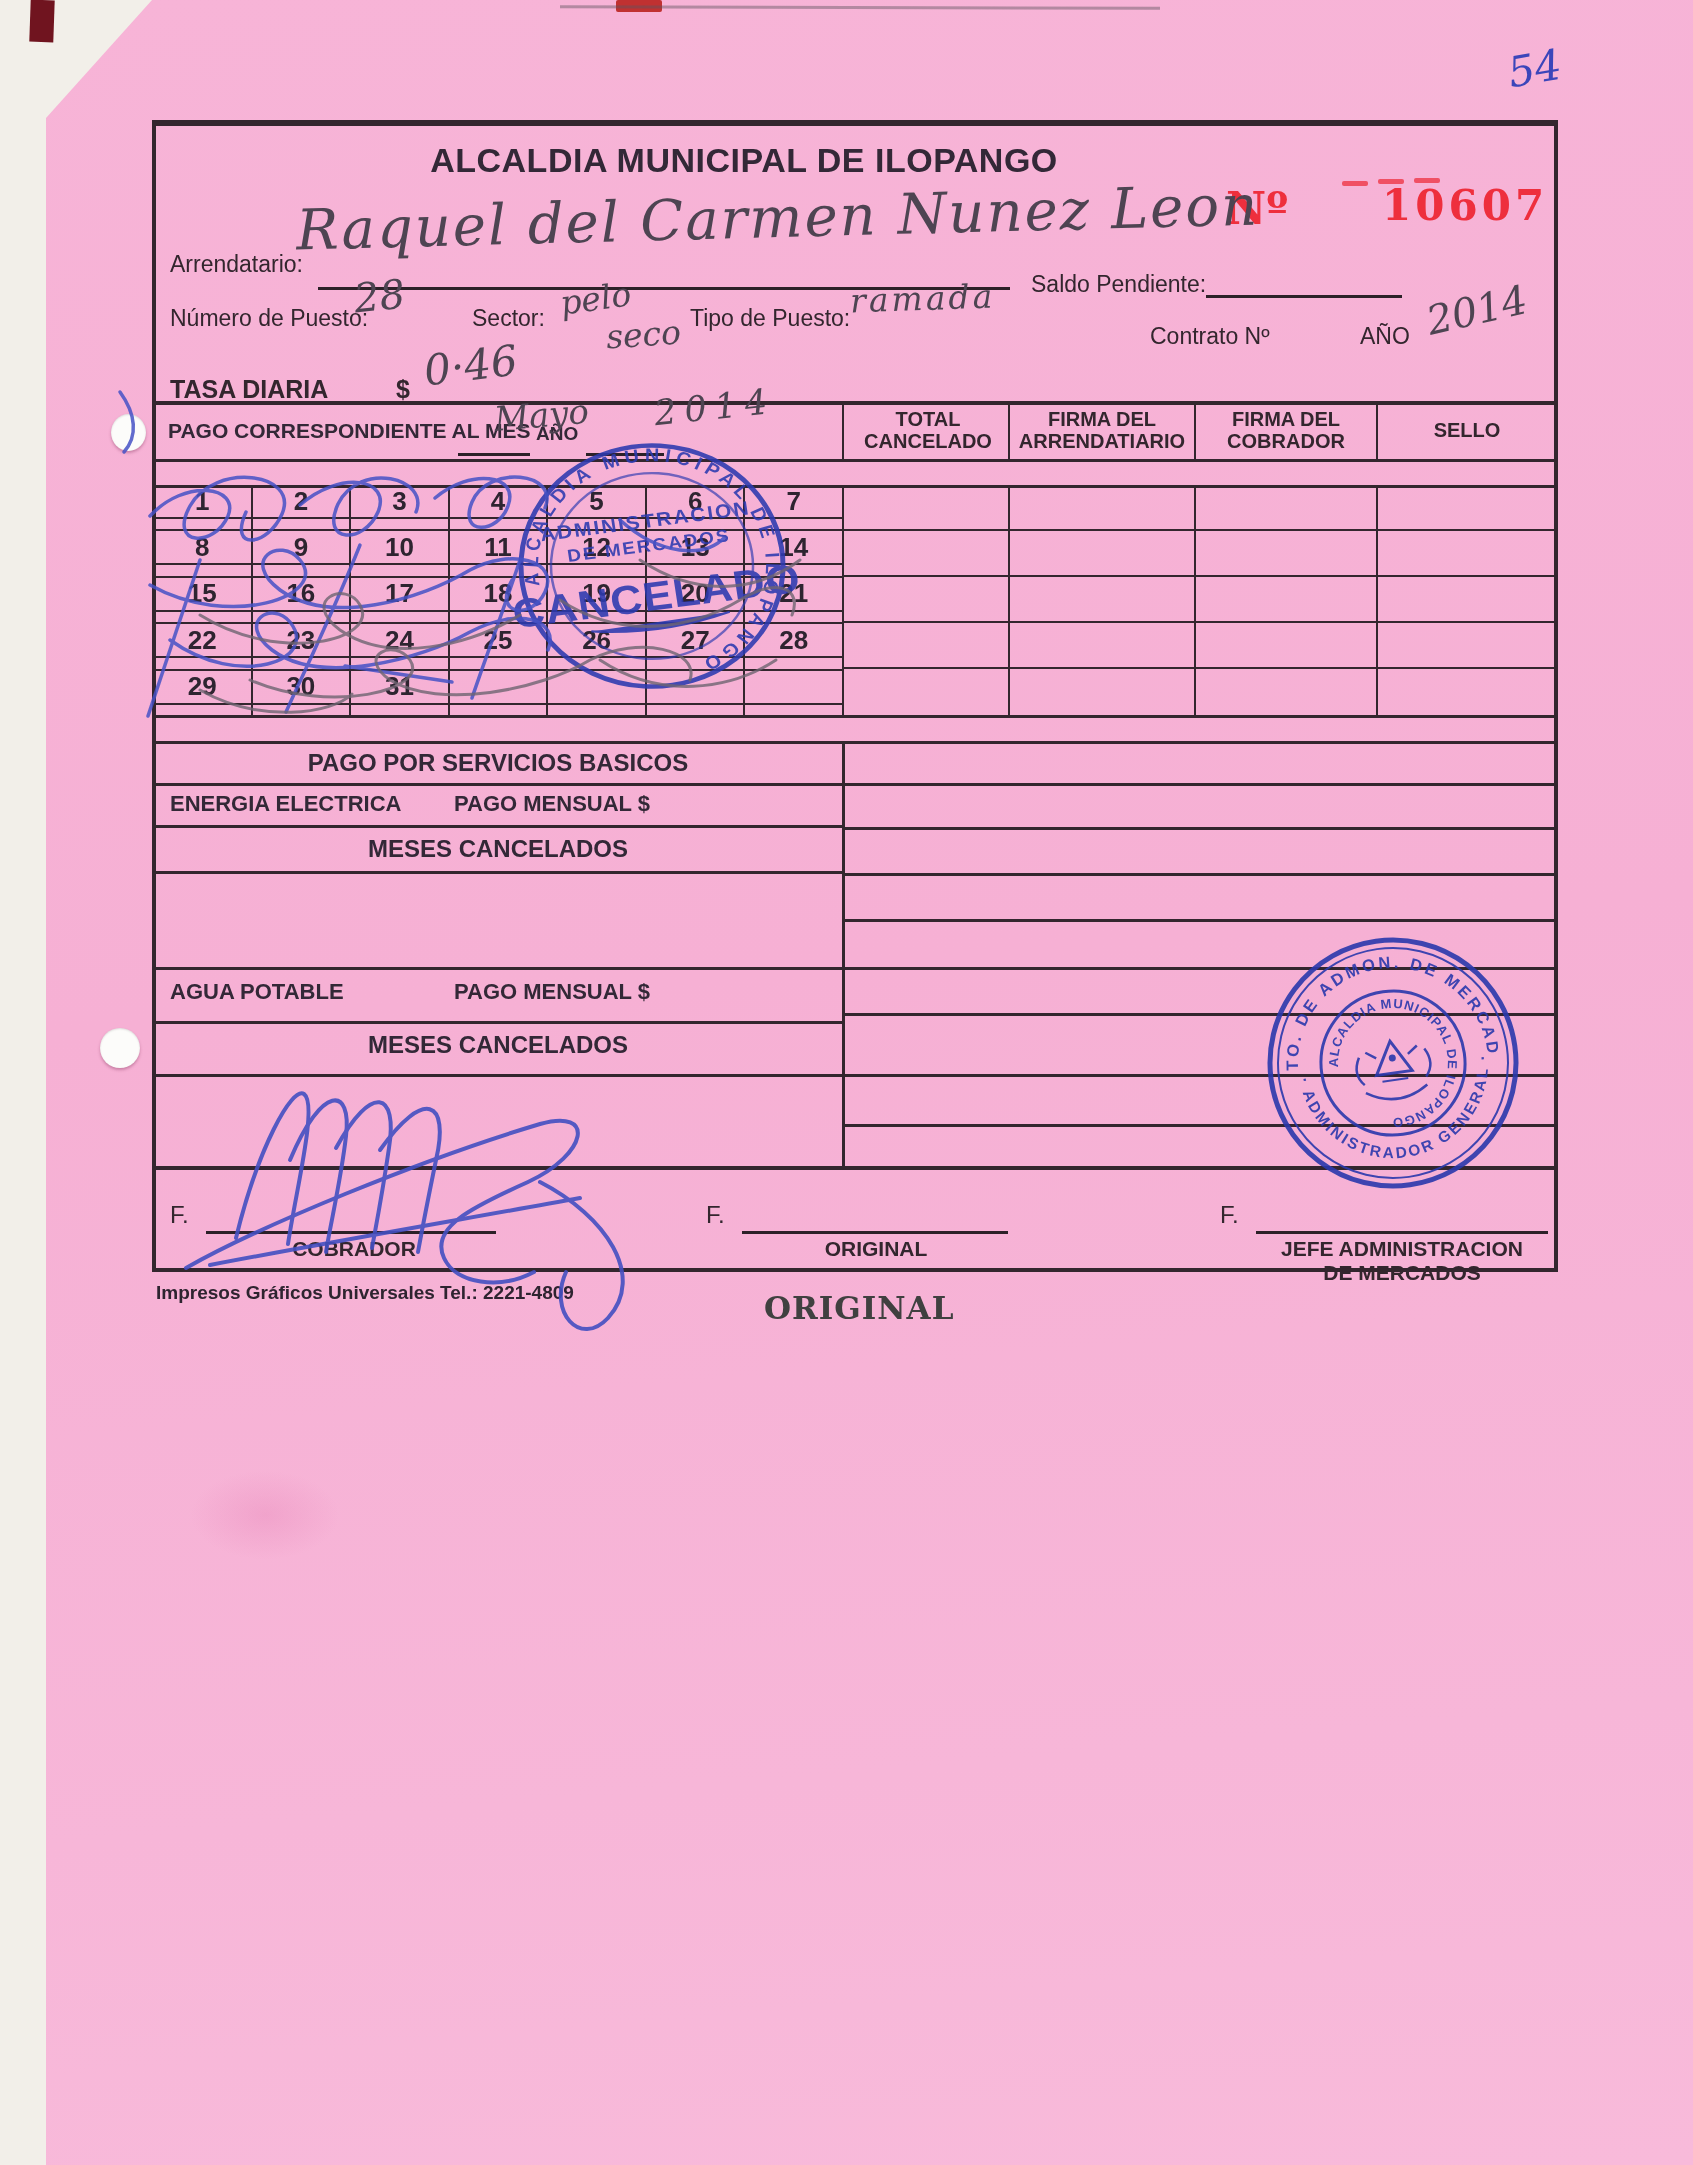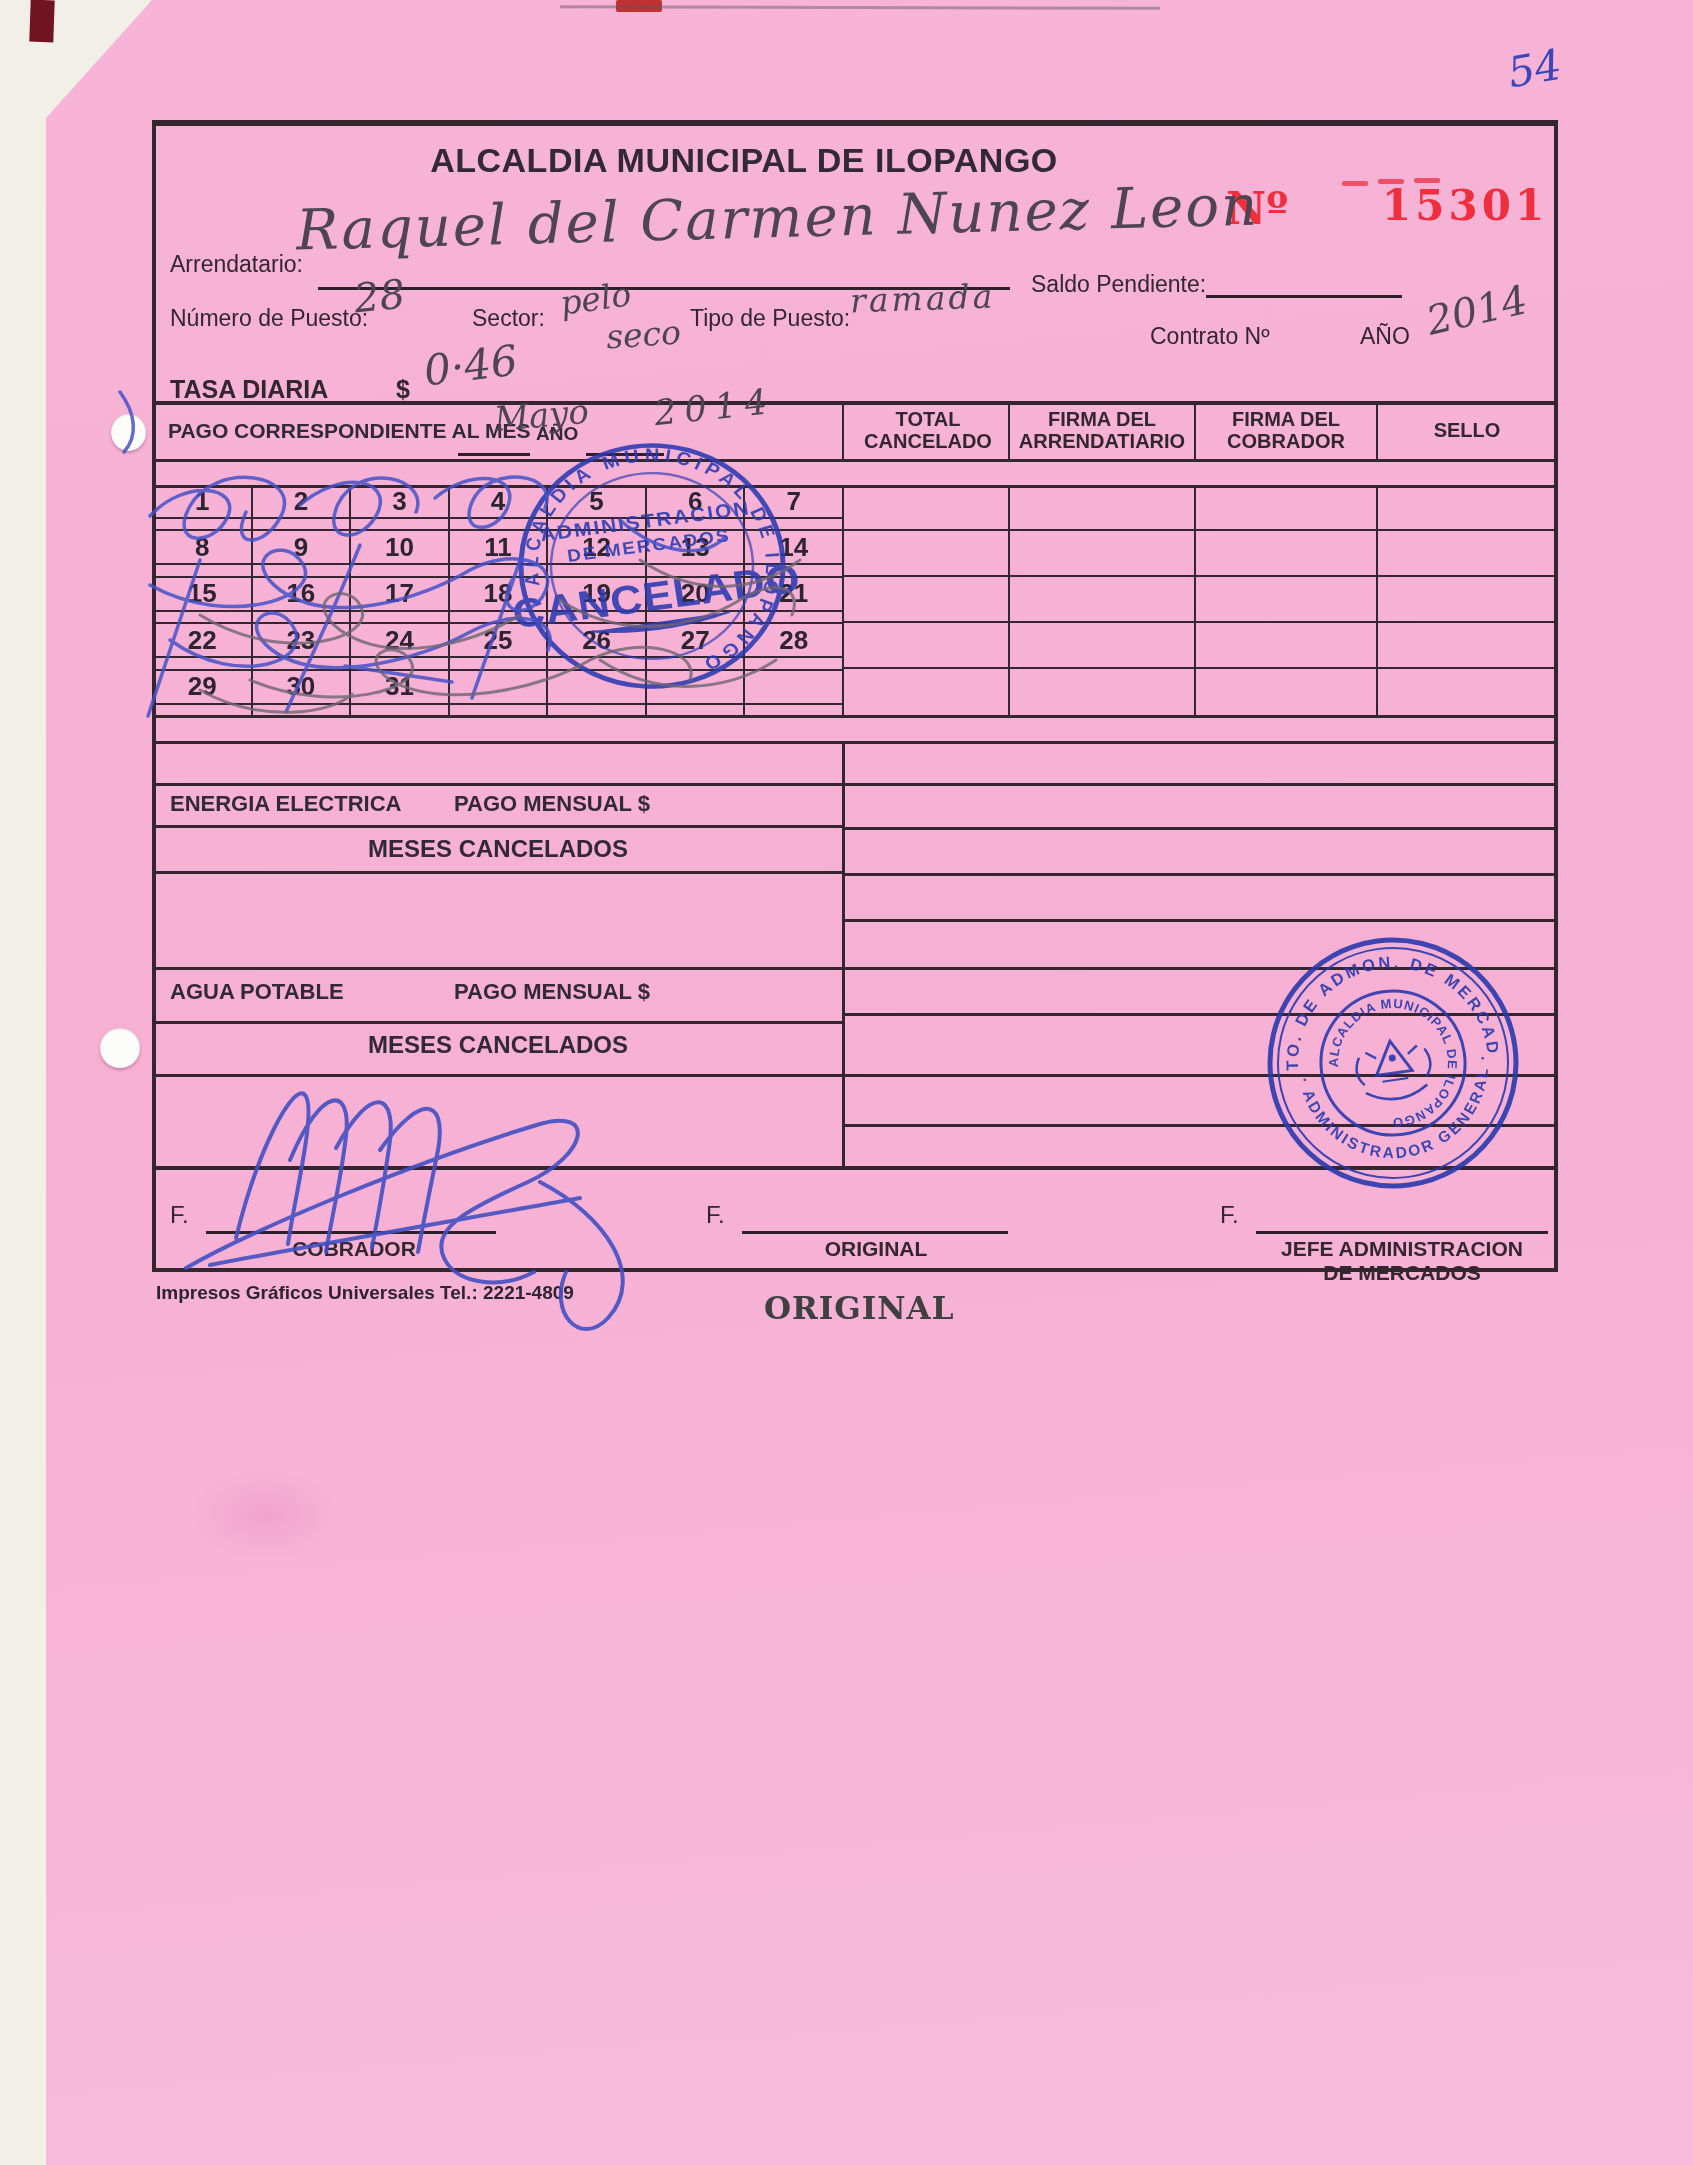--- a/index.html
+++ b/index.html
@@ -86,21 +86,21 @@
 
 <div class="form-box">
     <div class="inner">
 
   <div class="abs title" style="left:100px;top:18px;width:980px;text-align:center">ALCALDIA MUNICIPAL DE ILOPANGO</div>
 
   <div class="dash" style="left:1188px;top:58px"></div>
   <div class="dash" style="left:1224px;top:56px"></div>
   <div class="dash" style="left:1260px;top:55px"></div>
   <div class="abs serial" style="left:1072px;top:60px;font-size:44px">Nº</div>
-  <div class="abs serial" style="left:1228px;top:58px;font-size:42px;letter-spacing:4px">15301</div>
+  <div class="abs serial" style="left:1228px;top:58px;font-size:42px;letter-spacing:4px">10607</div>
 
   <div class="abs lbl" style="left:16px;top:128px">Arrendatario:</div>
   <div class="uline" style="left:164px;top:164px;width:692px"></div>
   <div class="hand abs" style="left:142px;top:62px;font-size:56px;letter-spacing:2px;transform:rotate(-1.5deg)">Raquel del Carmen Nunez Leon</div>
   <div class="abs lbl" style="left:877px;top:148px">Saldo Pendiente:</div>
   <div class="uline" style="left:1052px;top:172px;width:196px"></div>
 
   <div class="abs lbl" style="left:16px;top:182px">Número de Puesto:</div>
   <div class="hand abs" style="left:200px;top:150px;font-size:40px;transform:rotate(-6deg)">28</div>
   <div class="abs lbl" style="left:318px;top:182px">Sector:</div>
@@ -305,20 +305,21 @@
         <div class="rec-cell"></div>
         <div class="rec-cell"></div>
         <div class="rec-cell"></div>
         <div class="rec-cell"></div>
       </div>
 
   <div class="hl" style="left:0;top:592px;width:1402px"></div>
   <div class="hl" style="left:0;top:618px;width:1402px"></div>
   <div class="vl" style="left:688px;top:618px;height:427px"></div>
 
+  <div class="abs b center" style="left:0;top:626px;width:688px;font-size:24px">PAGO POR SERVICIOS BASICOS</div>
   <div class="hl" style="left:0;top:660px;width:688px"></div>
   <div class="abs b" style="left:16px;top:668px;font-size:22px">ENERGIA ELECTRICA</div>
   <div class="abs b" style="left:300px;top:668px;font-size:22px">PAGO MENSUAL $</div>
   <div class="hl" style="left:0;top:702px;width:688px"></div>
   <div class="abs b center" style="left:0;top:712px;width:688px;font-size:24px">MESES CANCELADOS</div>
   <div class="hl" style="left:0;top:748px;width:688px"></div>
   <div class="hl" style="left:0;top:844px;width:688px"></div>
   <div class="abs b" style="left:16px;top:856px;font-size:22px">AGUA POTABLE</div>
   <div class="abs b" style="left:300px;top:856px;font-size:22px">PAGO MENSUAL $</div>
   <div class="hl" style="left:0;top:898px;width:688px"></div>

